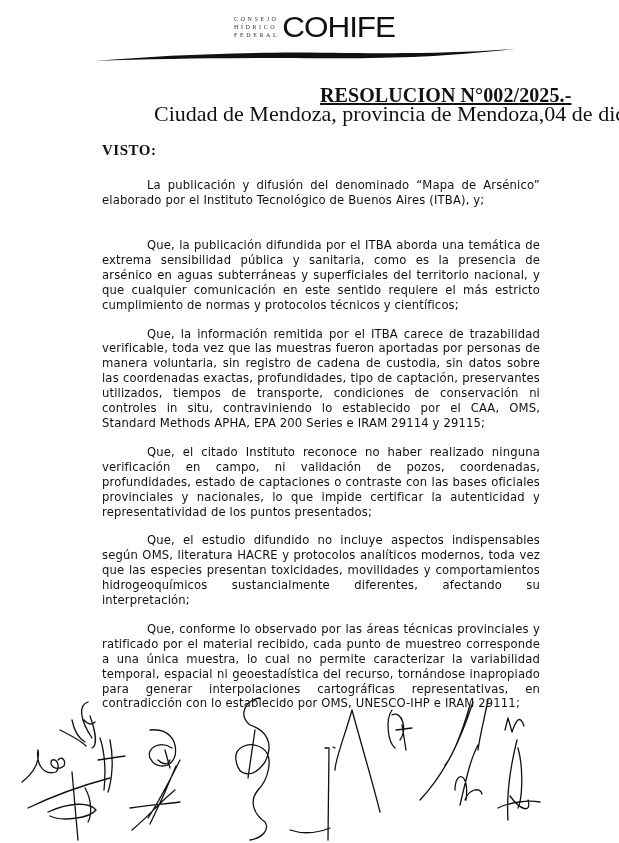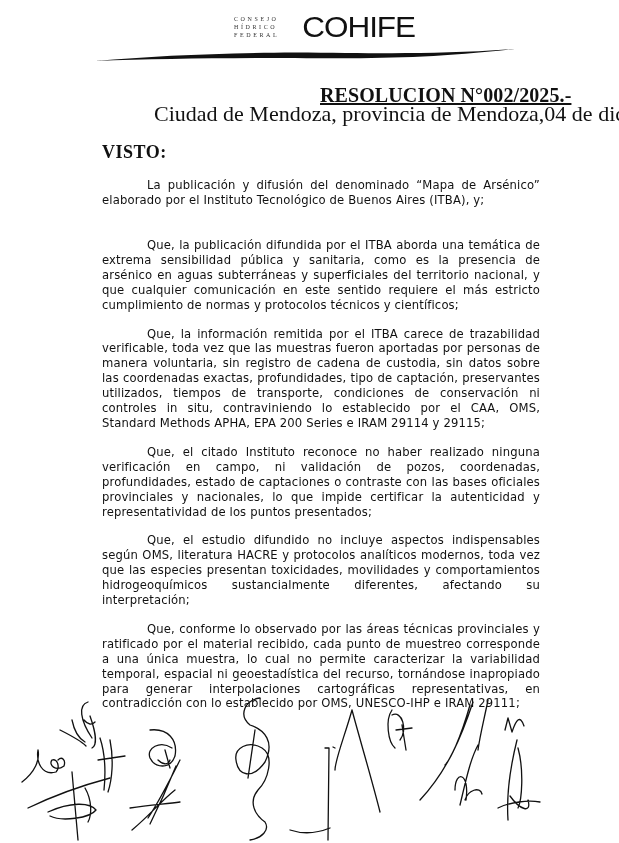--- a/index.html
+++ b/index.html
@@ -1,32 +1,32 @@
 <!DOCTYPE html>
 <html><head>
   <meta charset="utf-8">
   <style>
     html, body { margin: 0; padding: 0; background: #ffffff; }
     body { width: 619px; height: 843px; position: relative; overflow: hidden; color: #111; }
     .page { position: absolute; left: 0; top: 0; width: 619px; height: 843px; background: #fff; }
 
     
-    .logo { position: absolute; top: 12px; left: 234px; display: flex; align-items: center; gap: 20px; }
+    .logo { position: absolute; top: 12px; left: 234px; display: flex; align-items: center; }
     .logo-small { font-family: "Liberation Serif", serif; font-size: 6px; letter-spacing: 2.6px; line-height: 8px; color: #333; text-transform: uppercase; }
     .logo-small div { white-space: nowrap; }
     .logo-word { font-family: "Liberation Sans", sans-serif; font-size: 30px; font-weight: normal; letter-spacing: -1px; margin-left: 6px; color: #111; line-height: 30px; transform: scaleX(1.05); }
     .header-stroke { position: absolute; left: 95px; top: 48px; width: 420px; height: 20px; }
 
     
     .resol { position: absolute; top: 84px; left: 320px; font-family: "Liberation Serif", serif; font-weight: bold; font-size: 20px; text-decoration: underline; letter-spacing: 0.1px; }
     .place-date { position: absolute; top: 101px; left: 114px; font-family: "Liberation Serif", serif; font-weight: normal; font-size: 22px; white-space: nowrap; margin-left: 40px; }
 
     
     .body-text { position: absolute; left: 102px; width: 438px; font-family: "DejaVu Sans", sans-serif; font-size: 11.6px; line-height: 14.9px; text-align: justify; letter-spacing: 0.15px; transform-origin: left top; }
-    .section-title { position: absolute; left: 102px; font-family: "Liberation Serif", serif; font-weight: bold; font-size: 18px; letter-spacing: 0.5px; }
+    .section-title { position: absolute; left: 102px; font-family: "Liberation Serif", serif; font-weight: bold; font-size: 15px; letter-spacing: 0.5px; }
     .para { text-indent: 45px; margin: 0; }
     .para + .para { margin-top: 14px; }
 
     .visto-title { top: 142px; }
     .visto-body { top: 178px; }
     .cons-title { top: 218px; }
     .cons-body { top: 238px; }
 
     .signatures { position: absolute; left: 0; top: 690px; width: 619px; height: 153px; pointer-events: none; }
     .signatures path { fill: none; stroke: #111; stroke-width: 1.3; stroke-linecap: round; stroke-linejoin: round; }

